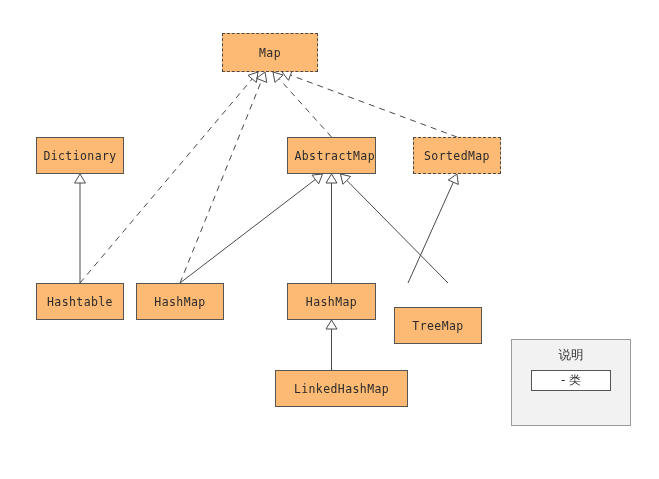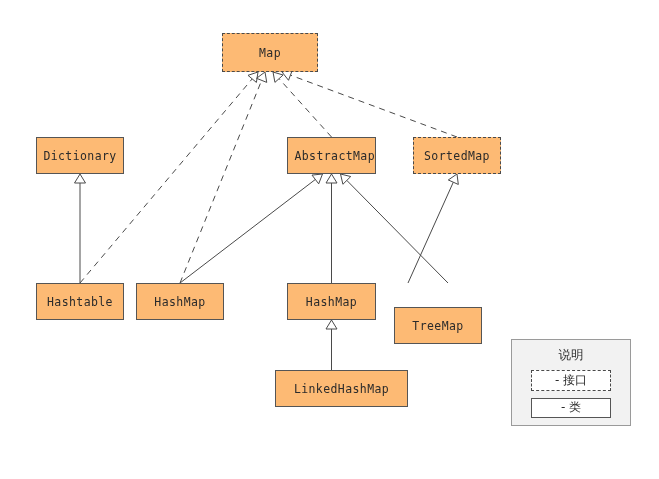--- a/index.html
+++ b/index.html
@@ -102,21 +102,20 @@
       <line x1="448" y1="283" x2="346.8197172416291" y2="180.40789934267508" stroke="#4a4a4a" stroke-width="1"></line>
       <polygon points="340.5 174, 350.73565572881944 176.54584991723507, 342.9037787544388 184.26994876811509" fill="#ffffff" stroke="#4a4a4a" stroke-width="1"></polygon>
       <line x1="408" y1="283" x2="453.3098495322381" y2="182.20870206093974" stroke="#4a4a4a" stroke-width="1"></line>
       <polygon points="457 174, 458.3262785694791 184.4637940134609, 448.2934204949971 179.9536101084186" fill="#ffffff" stroke="#4a4a4a" stroke-width="1"></polygon>
       <line x1="331.5" y1="370" x2="331.5" y2="329" stroke="#4a4a4a" stroke-width="1"></line>
       <polygon points="331.5 320, 337 329, 326 329" fill="#ffffff" stroke="#4a4a4a" stroke-width="1"></polygon>
     </svg>
 
   <div class="legend" style="left: 511px; top: 339px; width: 120px; height: 87px;">
     <div class="legend-title">说明</div>
-    <div class="legend-item iface">- 接口</div>
     <div class="legend-item cls">- 类</div>
   </div>
 
 <div class="node iface" style="left: 222px; top: 33px; width: 96px; height: 39px;">
       <span>Map</span>
     </div>
     <div class="node cls" style="left: 36px; top: 137px; width: 88px; height: 37px;">
       <span>Dictionary</span>
     </div>
     <div class="node cls" style="left: 287px; top: 137px; width: 89px; height: 37px; justify-content: flex-end;">

